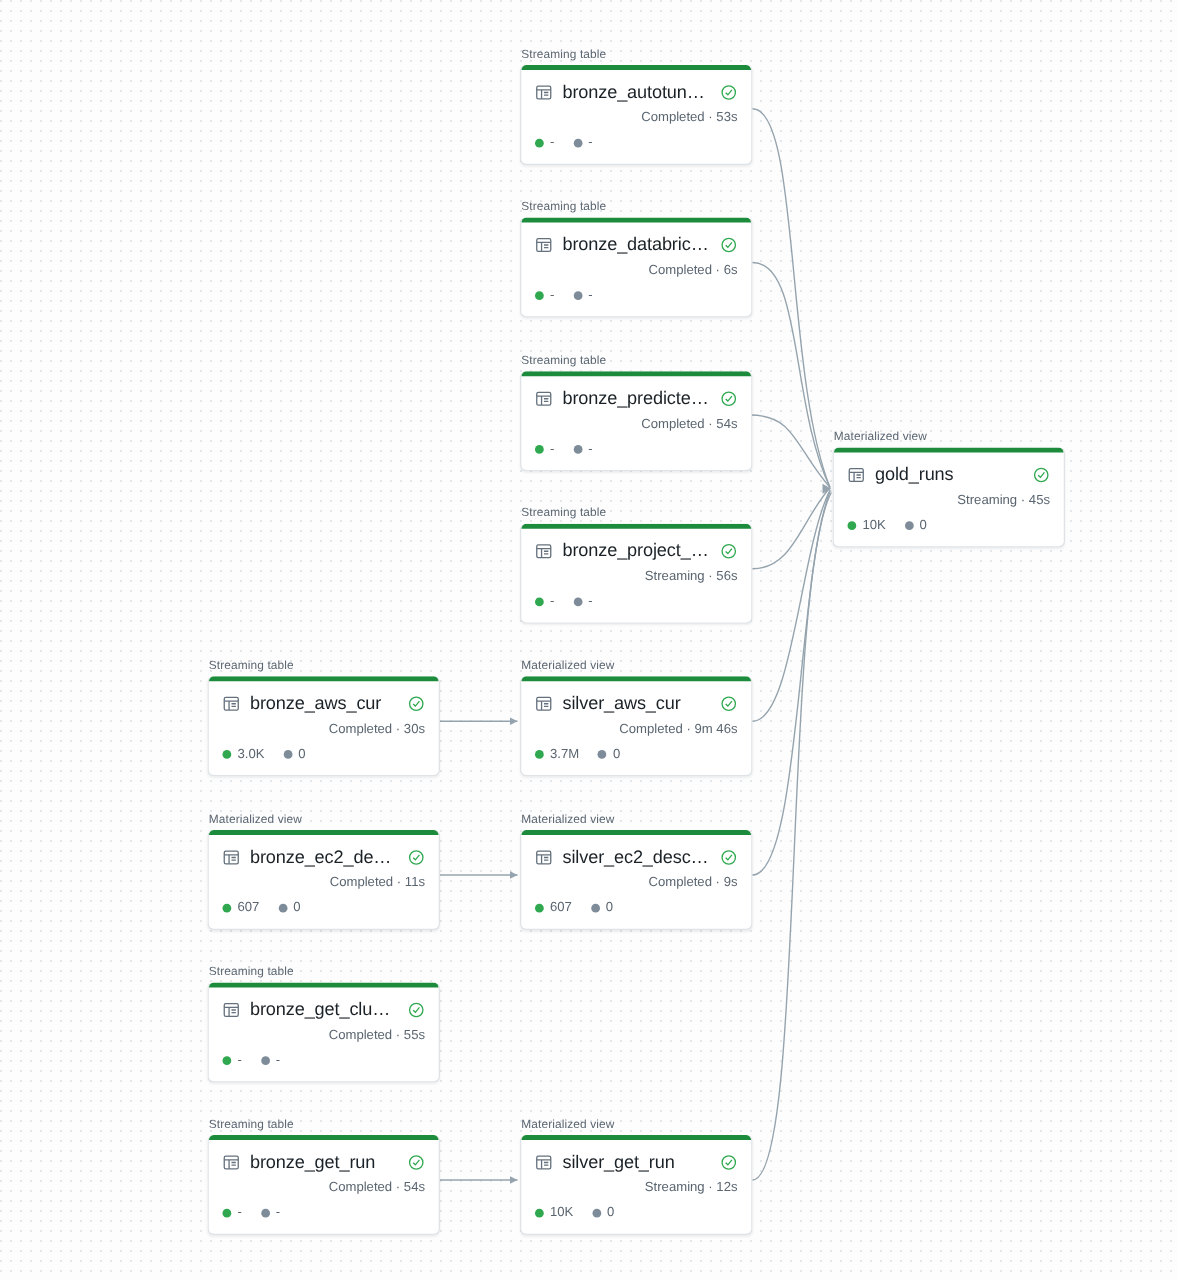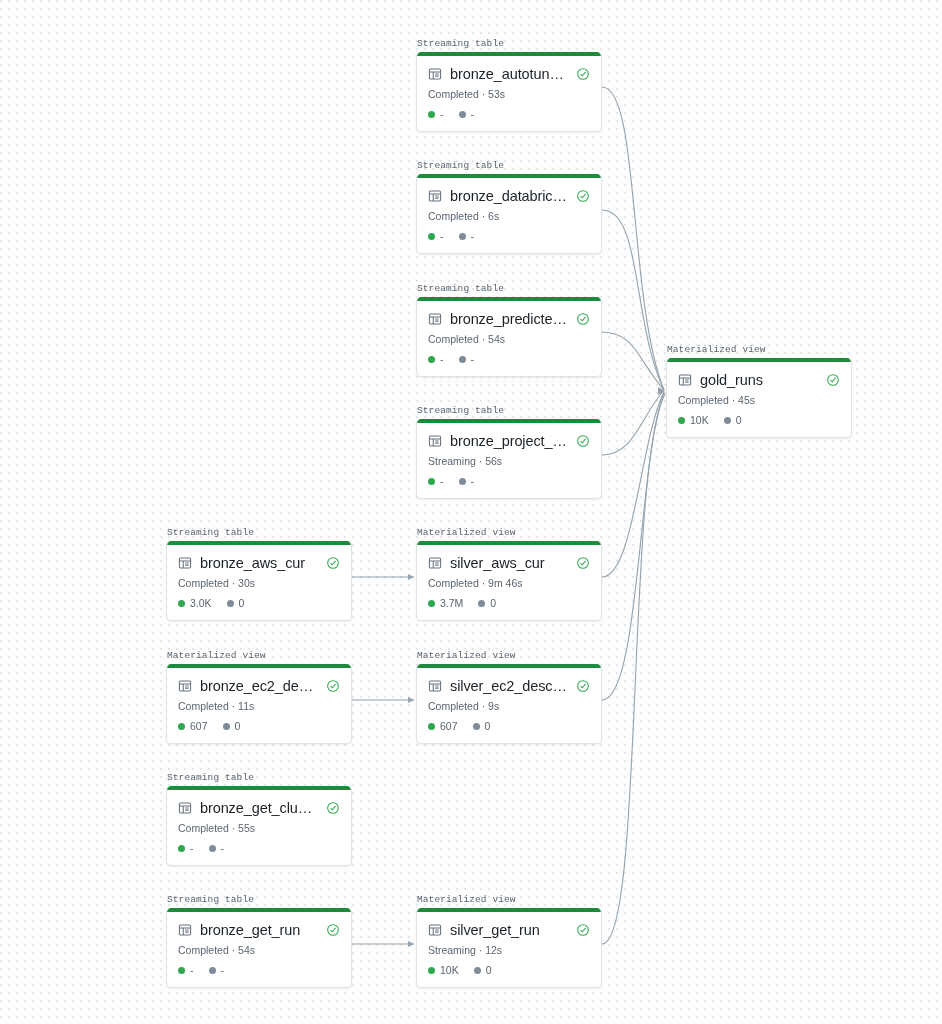--- a/index.html
+++ b/index.html
@@ -33,21 +33,20 @@
     width: 186px;
   }
   .node-kind {
     font-size: 9.5px;
     color: #5a6570;
     letter-spacing: 0.1px;
     line-height: 11px;
     margin-bottom: 3px;
     padding-left: 1px;
     white-space: nowrap;
-    font-family: Liberation Mono, monospace;
   }
   .node-card {
     position: relative;
     background: #ffffff;
     border: 1px solid #dfe3e6;
     border-radius: 5px;
     border-top: none;
     box-shadow: 0 1px 2px rgba(15,23,42,0.07);
     overflow: hidden;
   }
@@ -86,20 +85,21 @@
     width: 14px;
     height: 14px;
     display: block;
   }
   .node-sub {
     margin-top: 5px;
     font-size: 10.5px;
     color: #5a6570;
     line-height: 13px;
     white-space: nowrap;
+    text-align: right;
   }
   .node-metrics {
     margin-top: 7px;
     display: flex;
     align-items: center;
     gap: 15px;
   }
   .metric {
     display: flex;
     align-items: center;
@@ -322,21 +322,21 @@
             </svg>
           </span>
           <span class="node-title">gold_runs</span>
           <span class="node-status">
             <svg viewBox="0 0 16 16" width="14" height="14" fill="none" stroke="#2fa84f" stroke-width="1.2">
               <circle cx="8" cy="8" r="6.1"></circle>
               <path d="M5.2 8.2 L7.2 10.1 L10.9 5.6"></path>
             </svg>
           </span>
         </div>
-        <div class="node-sub">Completed · 45s</div>
+        <div class="node-sub">Streaming · 45s</div>
         <div class="node-metrics">
               <div class="metric">
                 <span class="metric-dot good"></span>
                 <span class="metric-val">10K</span>
               </div>
               <div class="metric">
                 <span class="metric-dot neutral"></span>
                 <span class="metric-val">0</span>
               </div>
             </div>

